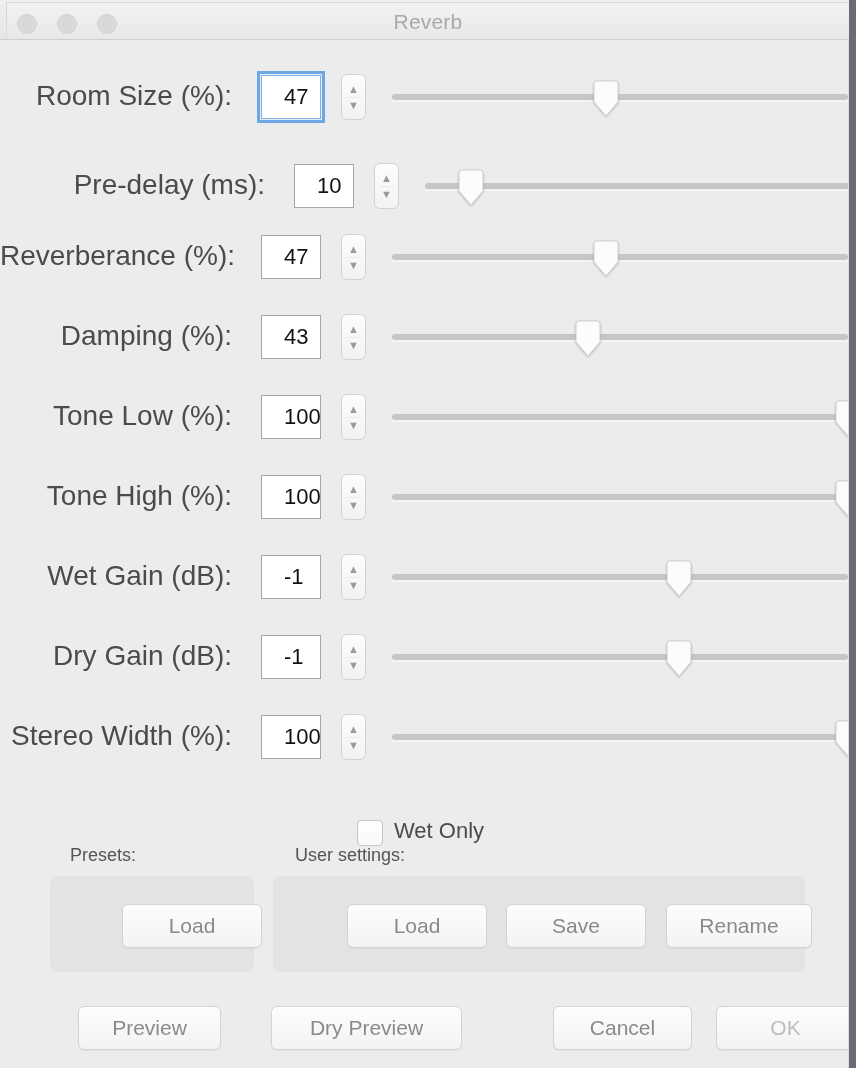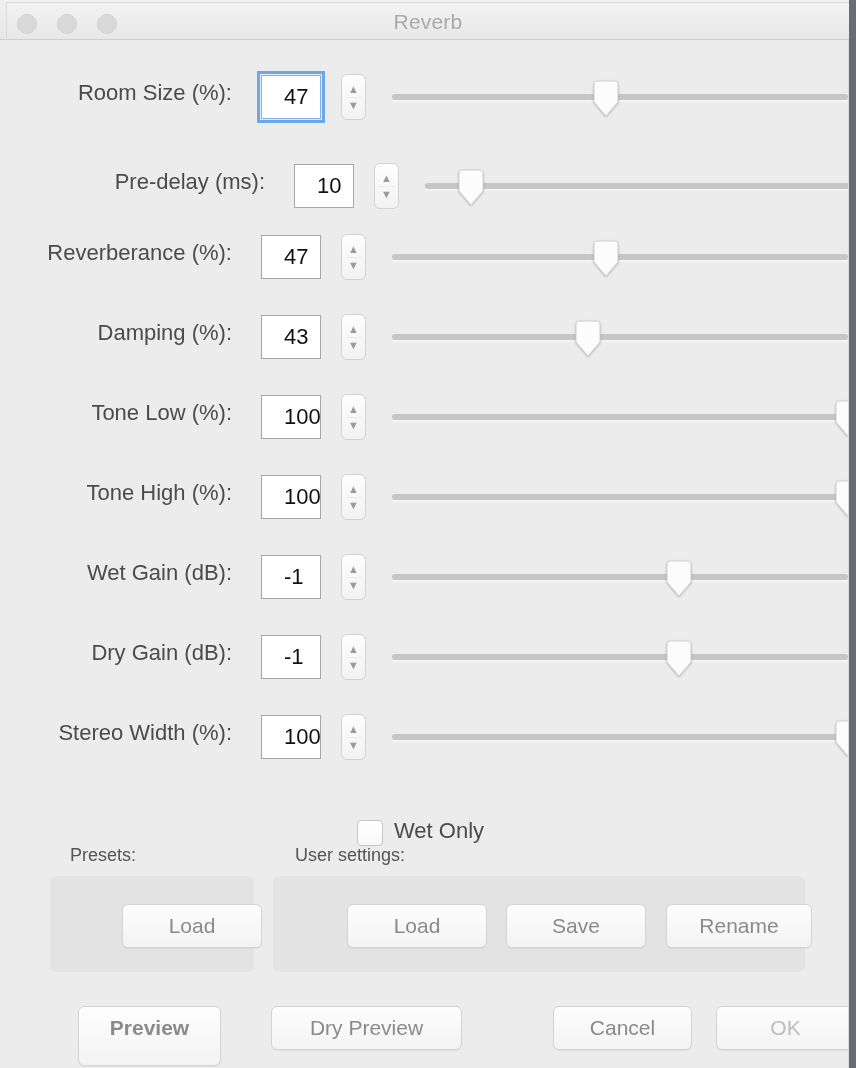--- a/index.html
+++ b/index.html
@@ -66,21 +66,21 @@
     position: absolute;
     left: 0;
     width: 856px;
     height: 80px;
   }
   .row-label {
     position: absolute;
     left: 0; top: 18px;
     width: 232px;
     text-align: right;
-    font-size: 22px;
+    font-size: 28px;
     color: #4b4b4b;
     white-space: nowrap;
   }
   .spin-field {
     position: absolute;
     left: 261px; top: 13px;
     width: 60px; height: 44px;
     background: #ffffff;
     border: 1px solid #a6a6a6;
     box-sizing: border-box;
@@ -204,21 +204,21 @@
     white-space: nowrap;
     margin-left: 40px;
   }
   .btn.dim { color: #bdbdbd; }
 
   #btn-presets-load   { left: 82px;  top: 904px; width: 140px; height: 44px; line-height: 42px; }
   #btn-user-load      { left: 307px; top: 904px; width: 140px; height: 44px; line-height: 42px; }
   #btn-user-save      { left: 466px; top: 904px; width: 140px; height: 44px; line-height: 42px; }
   #btn-user-rename    { left: 626px; top: 904px; width: 146px; height: 44px; line-height: 42px; }
 
-  #btn-preview        { left: 38px;  top: 1006px; width: 143px; height: 60px; line-height: 42px; font-weight: bold; }
+  #btn-preview        { left: 38px;  top: 1006px; width: 143px; height: 44px; line-height: 42px; }
   #btn-dry-preview    { left: 231px; top: 1006px; width: 191px; height: 44px; line-height: 42px; }
   #btn-cancel         { left: 513px; top: 1006px; width: 139px; height: 44px; line-height: 42px; }
   #btn-ok             { left: 676px; top: 1006px; width: 139px; height: 44px; line-height: 42px; }
 
   
   #right-edge {
     position: absolute;
     left: 849px; top: 0;
     width: 7px; height: 1068px;
     background: #6b6b78;

